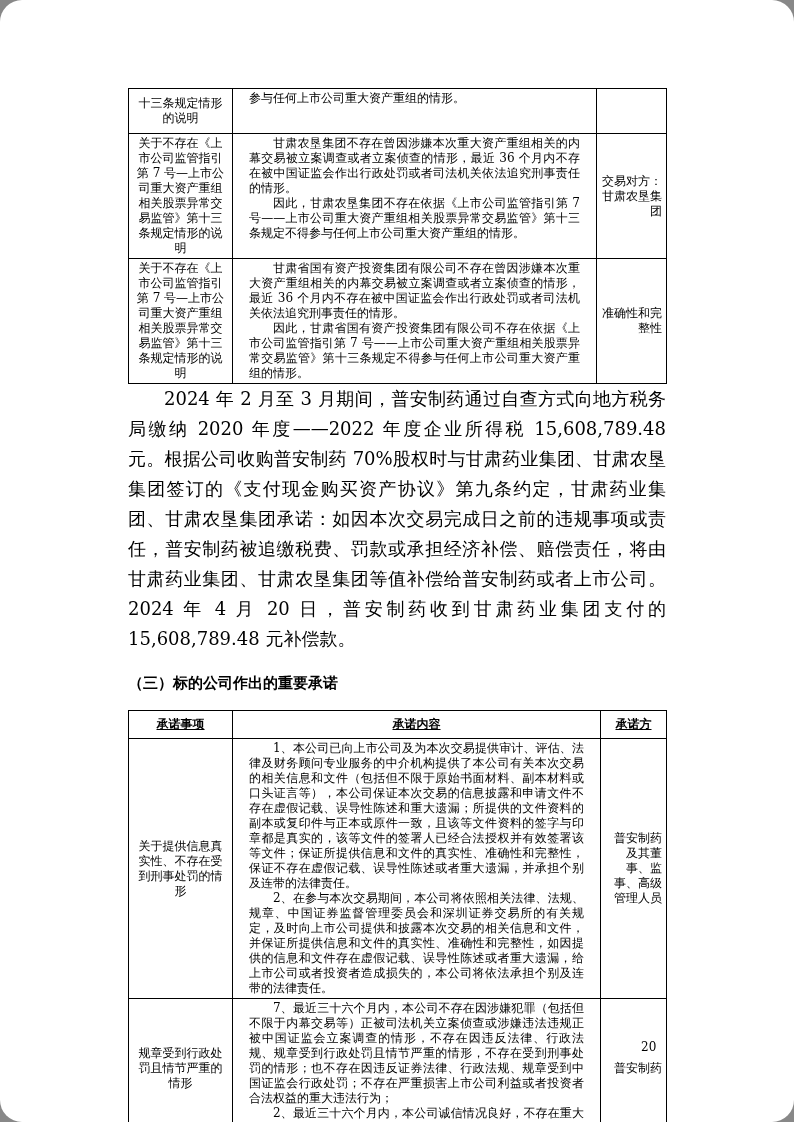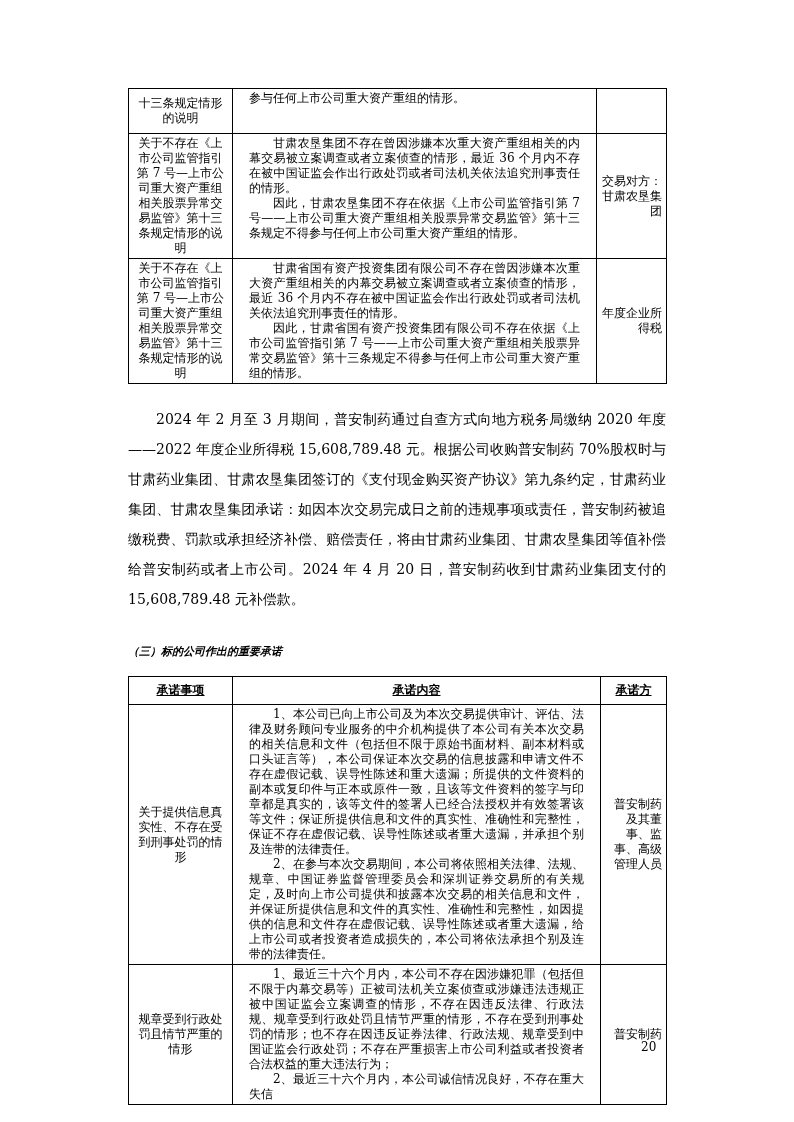--- a/index.html
+++ b/index.html
@@ -1,20 +1,20 @@
 <!DOCTYPE html>
 <html><head>
 <meta charset="utf-8">
 <style>
   * { margin:0; padding:0; box-sizing:border-box; }
   html,body { background:#888; }
   body { width:794px; margin:0 auto; font-family:"DejaVu Serif", serif; color:#000; }
   .page {
     position:relative; width:794px; height:1122px; background:#fff;
-    padding:88px 128px 0 128px; overflow:hidden;
+    padding:88px 128px 0 128px; overflow:hidden;border-radius:22px;
   }
   table { border-collapse:collapse; width:538px; table-layout:fixed; }
   td, th { border:1px solid #000; vertical-align:middle; overflow:hidden; }
 
   
   .t1 { font-size:12px; line-height:15px; }
   .t1 .col-item  { width:104px; }
   .t1 .col-content { width:364px; }
   .t1 .col-party { width:70px; }
   .t1 .r0 td { height:45px; }
@@ -22,28 +22,28 @@
   .t1 .r2 td { height:117px; }
 
   .cell-item { text-align:center; padding:2px 4px; }
   .cell-content { padding:2px 16px; vertical-align:top; }
   .cell-content p { text-indent:2em; text-align:justify; }
   .cell-content p.no-indent { text-indent:0; }
   .cell-party { padding:2px 4px; text-align:right; }
 
   
   .body-para {
-    font-size:14px; line-height:30px; text-align:justify; text-indent:2em;
-    margin-top:20px; width:538px;
+    font-size:18px; line-height:30px; text-align:justify; text-indent:2em;
+    margin-top:0; width:538px;
   }
 
   
   .section-heading {
     font-family:"DejaVu Sans", sans-serif;
-    font-size:11px; font-weight:bold; margin-top:30px;font-style:italic;
+    font-size:15px; font-weight:bold; margin-top:20px;
   }
 
   
   .t2 { margin-top:17px; font-size:12px; line-height:15px; }
   .t2 .col-item  { width:104px; }
   .t2 .col-content { width:368px; }
   .t2 .col-party { width:66px; }
   .t2 th { height:28px; font-weight:bold; text-align:center; padding:2px;text-decoration:underline; }
   .t2 .r0 td { height:235px;margin-left:37px; }
   .t2 .r1 td { height:132px; }
@@ -90,21 +90,21 @@
     </tr>
     <tr class="r2">
       <td class="cell-item">
         <p>关于不存在《上市公司监管指引第 7 号—上市公司重大资产重组相关股票异常交易监管》第十三条规定情形的说明</p>
       </td>
       <td class="cell-content">
         <p>甘肃省国有资产投资集团有限公司不存在曾因涉嫌本次重大资产重组相关的内幕交易被立案调查或者立案侦查的情形，最近 36 个月内不存在被中国证监会作出行政处罚或者司法机关依法追究刑事责任的情形。</p>
         <p>因此，甘肃省国有资产投资集团有限公司不存在依据《上市公司监管指引第 7 号——上市公司重大资产重组相关股票异常交易监管》第十三条规定不得参与任何上市公司重大资产重组的情形。</p>
       </td>
       <td class="cell-party">
-        <p>年度企业所得税</p>
+        <p>准确性和完整性</p>
       </td>
     </tr>
   </tbody>
     </table>
 
   <p class="body-para">2024 年 2 月至 3 月期间，普安制药通过自查方式向地方税务局缴纳 2020 年度——2022 年度企业所得税 15,608,789.48 元。根据公司收购普安制药 70%股权时与甘肃药业集团、甘肃农垦集团签订的《支付现金购买资产协议》第九条约定，甘肃药业集团、甘肃农垦集团承诺：如因本次交易完成日之前的违规事项或责任，普安制药被追缴税费、罚款或承担经济补偿、赔偿责任，将由甘肃药业集团、甘肃农垦集团等值补偿给普安制药或者上市公司。2024 年 4 月 20 日，普安制药收到甘肃药业集团支付的 15,608,789.48 元补偿款。</p>
 
   <h3 class="section-heading">（三）标的公司作出的重要承诺</h3>
 
   <table class="t2">
@@ -129,21 +129,21 @@
       </td>
       <td class="cell-party">
         <p>普安制药及其董事、监事、高级管理人员</p>
       </td>
     </tr>
     <tr class="r1">
       <td class="cell-item">
         <p>规章受到行政处罚且情节严重的情形</p>
       </td>
       <td class="cell-content">
-        <p>1、最近三十六个月内，本公司不存在因涉嫌犯罪（包括但不限于内幕交易等）正被司法机关立案侦查或涉嫌违法违规正被中国证监会立案调查的情形，不存在因违反法律、行政法规、规章受到行政处罚且情节严重的情形，不存在受到刑事处罚的情形；也不存在因违反证券法律、行政法规、规章受到中国证监会行政处罚；不存在严重损害上市公司利益或者投资者合法权益的重大违法行为；</p>
+        <p>7、最近三十六个月内，本公司不存在因涉嫌犯罪（包括但不限于内幕交易等）正被司法机关立案侦查或涉嫌违法违规正被中国证监会立案调查的情形，不存在因违反法律、行政法规、规章受到行政处罚且情节严重的情形，不存在受到刑事处罚的情形；也不存在因违反证券法律、行政法规、规章受到中国证监会行政处罚；不存在严重损害上市公司利益或者投资者合法权益的重大违法行为；</p>
         <p>2、最近三十六个月内，本公司诚信情况良好，不存在重大失信</p>
       </td>
       <td class="cell-party">
         <p>普安制药</p>
       </td>
     </tr>
   </tbody>
     </table>
 
   <div class="page-number">20</div>

